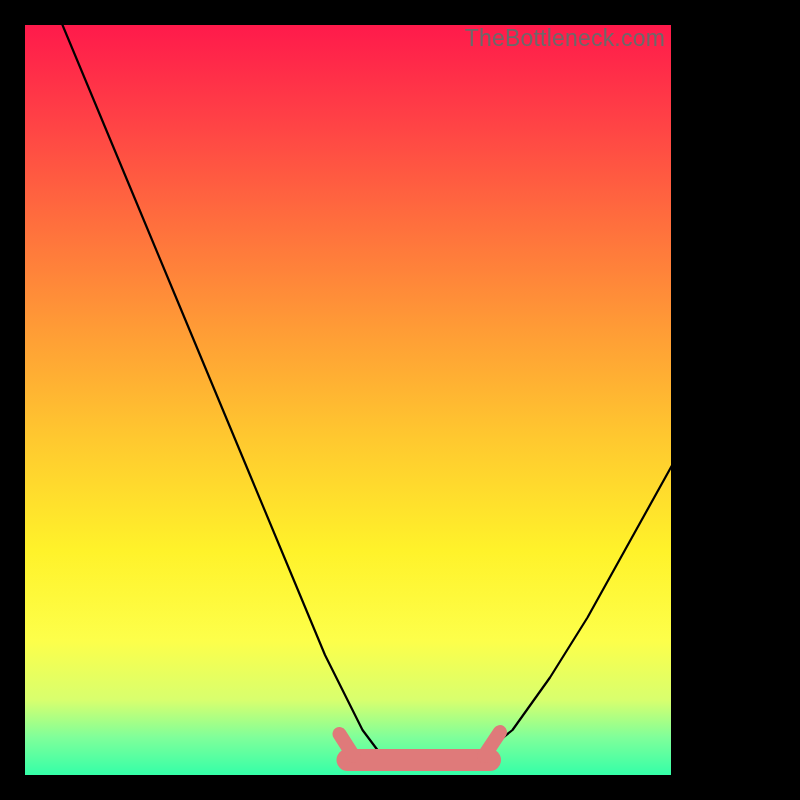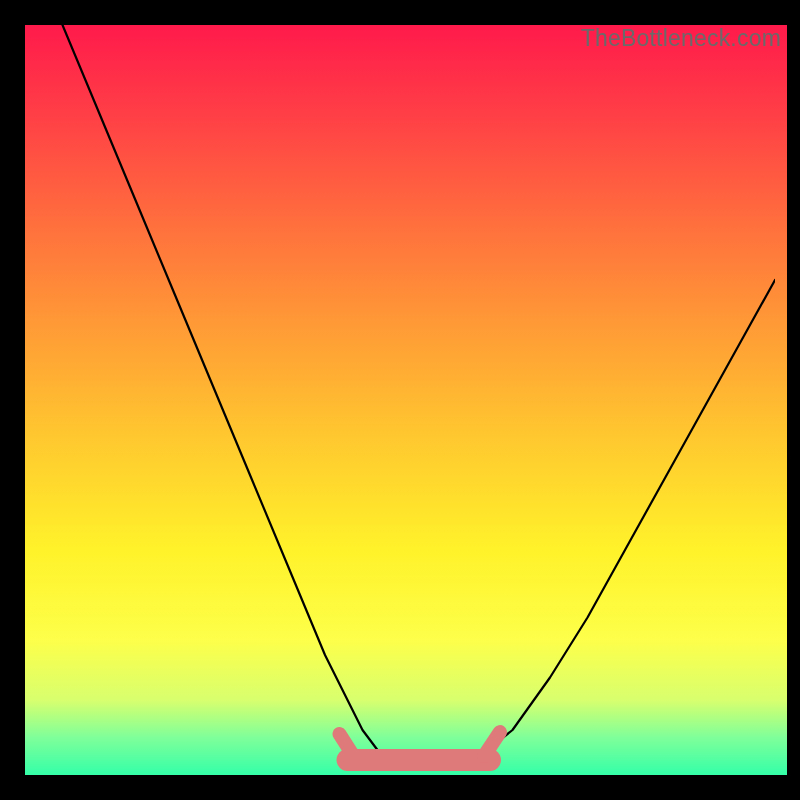--- a/index.html
+++ b/index.html
@@ -8,21 +8,21 @@
     width: 800px;
     height: 800px;
     background: #000000;
     overflow: hidden;
     font-family: Arial, Helvetica, sans-serif;
   }
   .frame {
     position: absolute;
     left: 25px;
     top: 25px;
-    width: 762px;
+    width: 646px;
     height: 750px;
     background: linear-gradient(
       to bottom,
       #ff1a4b 0%,
       #ff3f46 12%,
       #ff6a3e 25%,
       #ff9a36 40%,
       #ffc82f 55%,
       #fff22a 70%,
       #fdff4a 82%,

